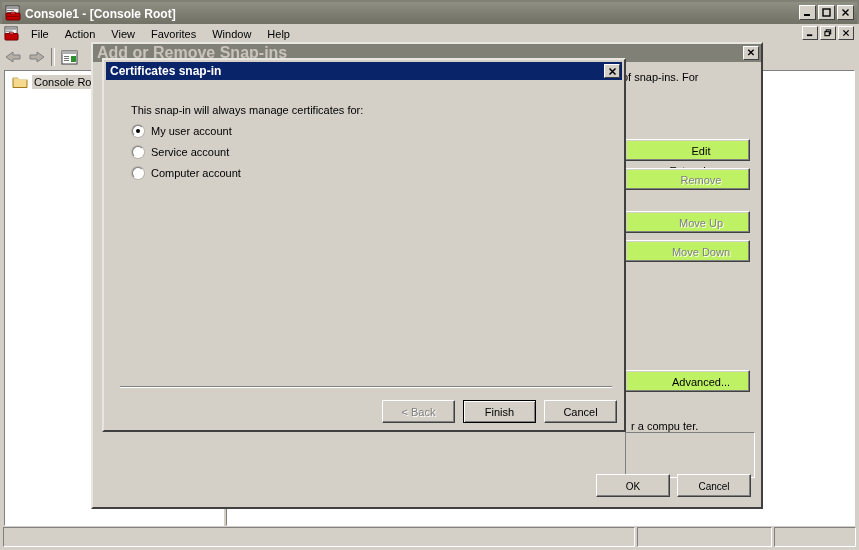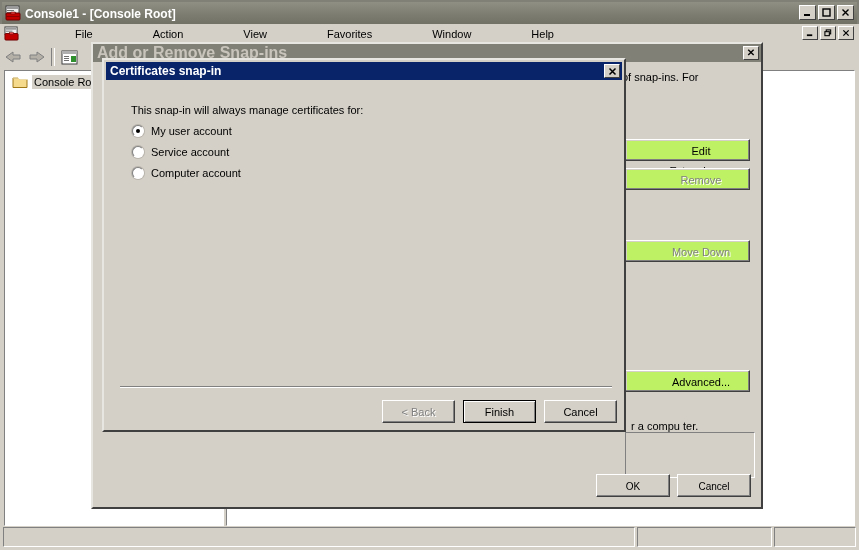--- a/index.html
+++ b/index.html
@@ -74,21 +74,20 @@
 
   
   .menubar {
     position: absolute;
     left: 2px; top: 24px;
     width: 855px; height: 20px;
     background: #d4d0c8;
     display: flex;
     align-items: center;
     box-sizing: border-box;
-    gap: 44px;
   }
   .menubar .mmc-icon-small { margin: 0 4px 0 2px; }
   .menu-item {
     padding: 2px 8px;
     font-size: 11px;
     color: #000000;
     white-space: nowrap;
   }
 
   
@@ -531,20 +530,21 @@
 <div id="dlg-snapins">
   <div class="dlg-title-inactive">
     <span class="dlg-title-text">Add or Remove Snap-ins</span>
     <div class="dlg-close-sq">✕</div>
   </div>
 
   <span class="sn-desc">of snap-ins. For</span>
 
   <button class="sn-btn" style="left:532px; top:95px;">Edit Extensions...</button>
   <button class="sn-btn disabled" style="left:532px; top:124px;">Remove</button>
+  <button class="sn-btn disabled" style="left:532px; top:167px;">Move Up</button>
   <button class="sn-btn disabled" style="left:532px; top:196px;">Move Down</button>
   <button class="sn-btn" style="left:532px; top:326px;">Advanced...</button>
 
   <div class="sn-lower-box"></div>
   <span class="sn-text-fragment" style="left:538px; top:376px;">r a compu ter.</span>
 
   <div class="sn-okcancel">
     <button class="btn-std">OK</button>
     <button class="btn-std">Cancel</button>
   </div>

